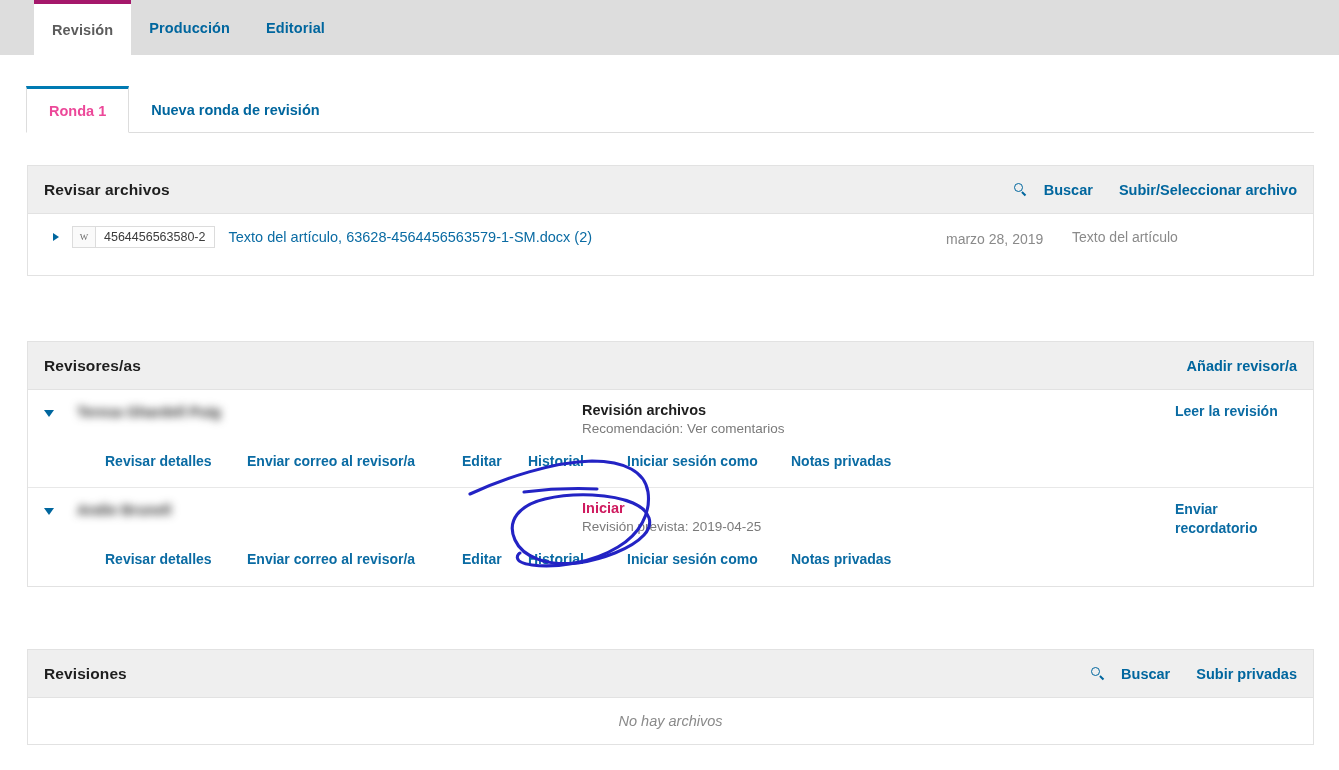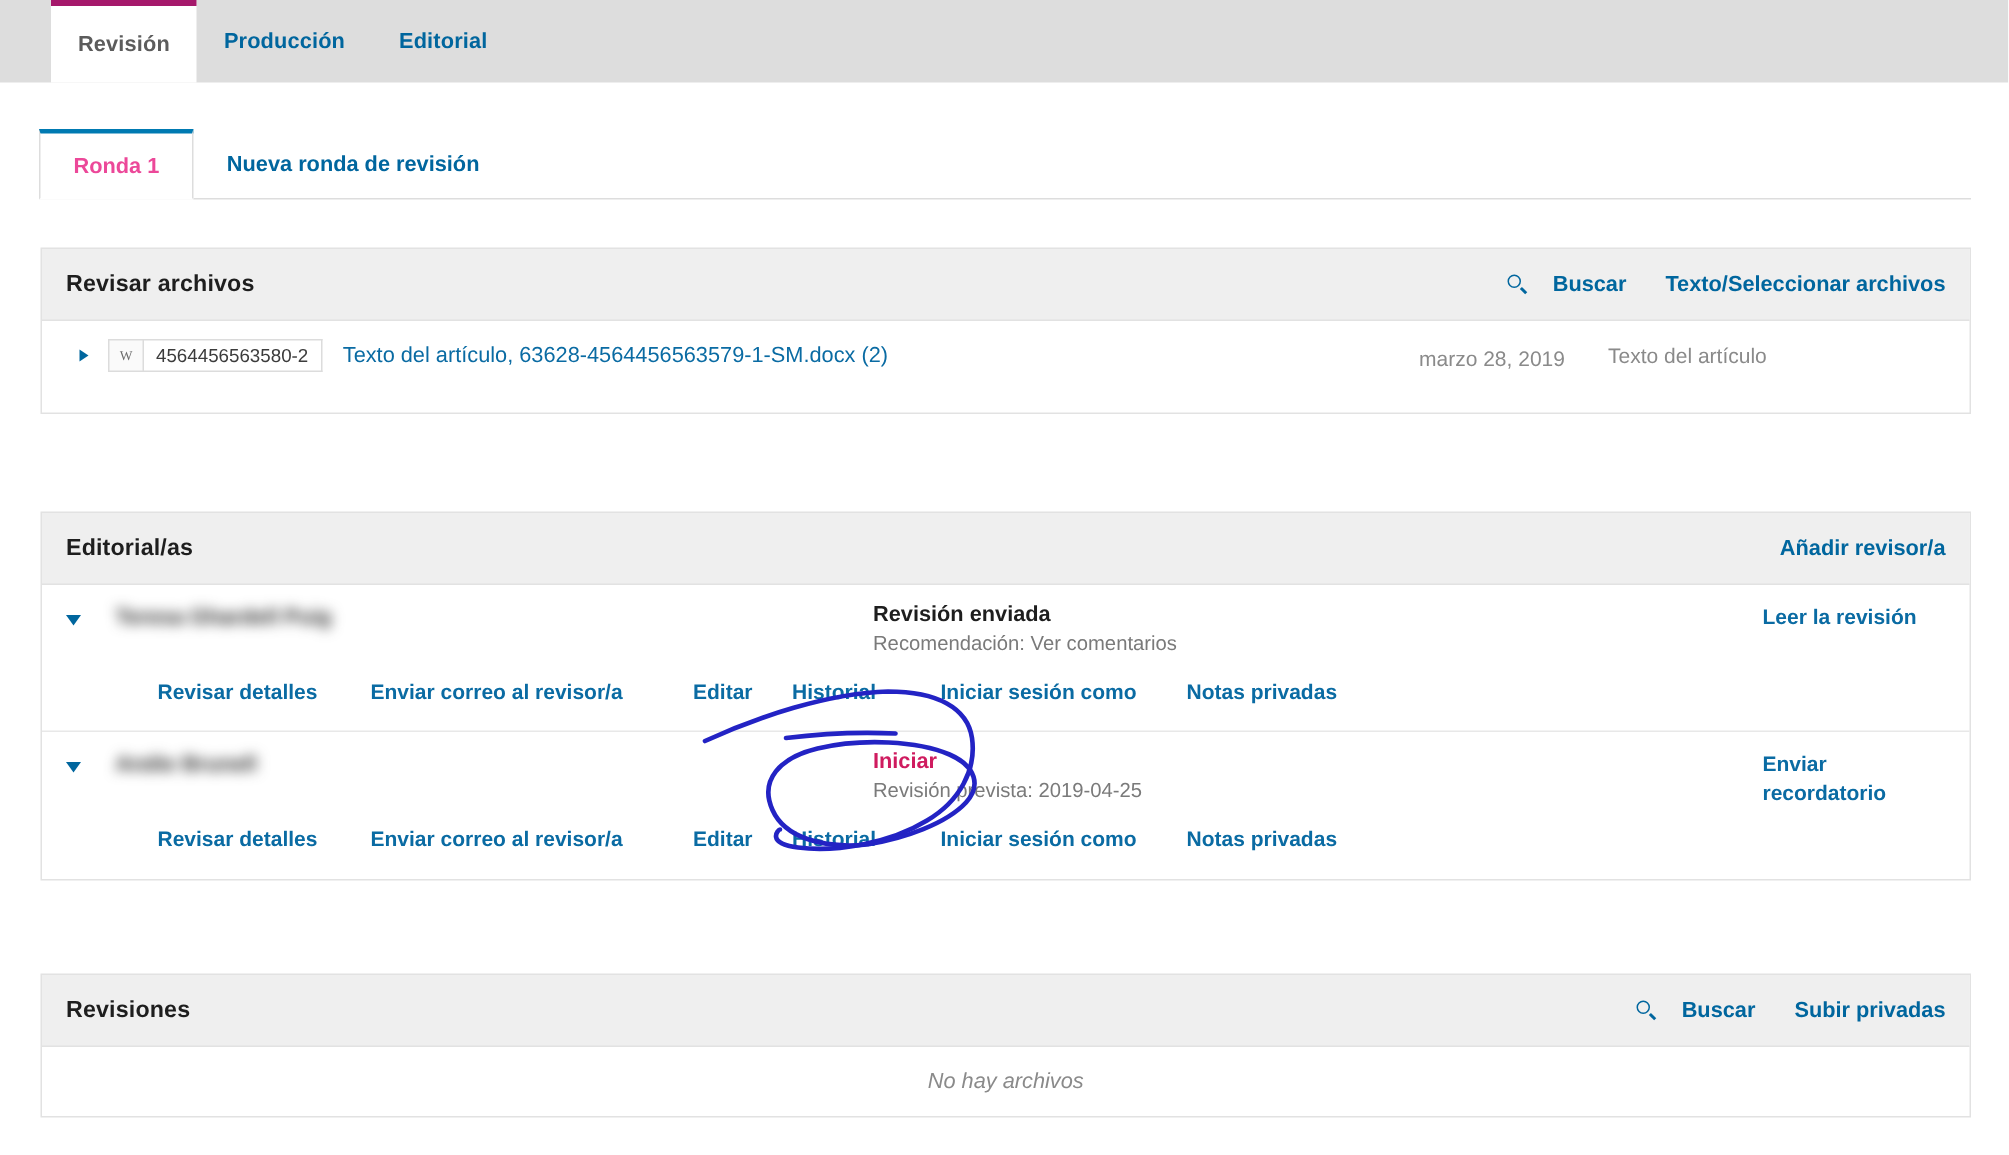--- a/index.html
+++ b/index.html
@@ -180,53 +180,53 @@
   <div class="panel" style="top:165px;">
     <div class="panel-head">
       <div class="panel-title">Revisar archivos</div>
       <div class="head-actions">
         <div class="head-link">
           <span class="mag">
               <i></i>
             </span>
           <span>Buscar</span>
         </div>
-        <div class="head-link">Texto/Seleccionar archivos</div>
+        <div class="head-link">Subir/Seleccionar archivo</div>
       </div>
     </div>
 
     <div class="file-row">
       <div class="caret"></div>
       <div class="fid-wrap">
         <div class="doc-ico">
             <span>W</span>
           </div>
         <div class="fid">4564456563580-2</div>
       </div>
       <div class="fname">Texto del artículo, 63628-4564456563579-1-SM.docx (2)</div>
       <div class="fdate">marzo 28, 2019</div>
       <div class="ftype">Texto del artículo</div>
     </div>
   </div>
 
   <div class="panel" style="top:341px;">
     <div class="panel-head">
-      <div class="panel-title">Editorial/as</div>
+      <div class="panel-title">Revisores/as</div>
       <div class="head-actions">
         <div class="head-link">Añadir revisor/a</div>
       </div>
     </div>
 
     <div class="rev-row" style="height:98px;">
       <div class="rev-name-line">
         <div class="caret down" style="margin-top:6px;margin-left:0;"></div>
         <div class="rev-name">Teresa Ghardell Puig</div>
       </div>
       <div class="rev-status">
-        <div class="st-title">Revisión enviada</div>
+        <div class="st-title">Revisión archivos</div>
         <div class="st-sub">Recomendación: Ver comentarios</div>
       </div>
       <div class="rev-side">Leer la revisión</div>
       <div class="rev-actions" style="height:20px;">
         <a class="a1" style="top:63px;">Revisar detalles</a>
         <a class="a2" style="top:63px;">Enviar correo al revisor/a</a>
         <a class="a3" style="top:63px;">Editar</a>
         <a class="a4" style="top:63px;">Historial</a>
         <a class="a5" style="top:63px;">Iniciar sesión como</a>
         <a class="a6" style="top:63px;">Notas privadas</a>

